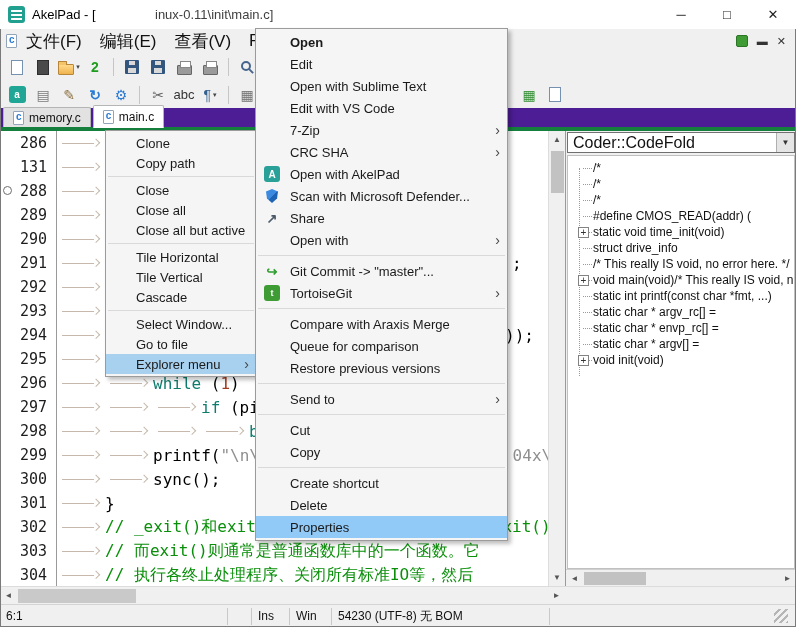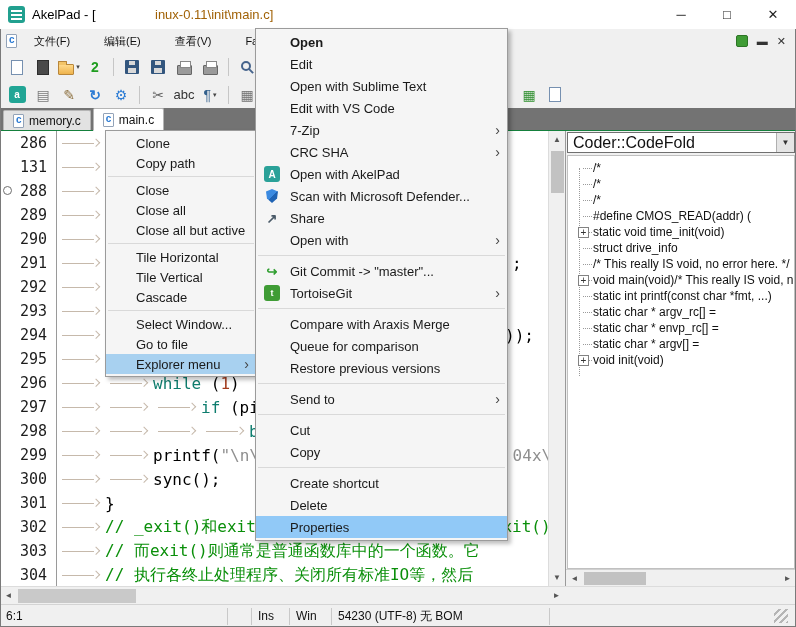--- a/index.html
+++ b/index.html
@@ -4,29 +4,29 @@
 <style>
   *{margin:0;padding:0;box-sizing:border-box}
   html,body{width:796px;height:627px}
   body{font-family:"Liberation Sans",sans-serif;font-size:13px;background:#f0f0f0;position:relative;overflow:hidden;outline:1px solid #7a7a7a;outline-offset:-1px;color:#111}
 
   
   .titlebar{height:29px;background:#fff;display:flex;align-items:center;position:relative}
   .app-icon{width:17px;height:17px;margin:0 7px 0 8px;background:#21a08f;border-radius:3px;position:relative;flex:none}
   .app-icon::before{content:"";position:absolute;left:3px;top:4px;right:3px;height:2px;background:#fff;box-shadow:0 4px 0 #fff,0 8px 0 #fff}
   .title-left{font-size:13px;color:#000}
-  .title-right{position:absolute;left:155px;font-size:13px;color:#a16207}
+  .title-right{position:absolute;left:155px;font-size:13px;color:#404040}
   .win-btns{margin-left:auto;display:flex;height:100%}
   .win-btn{width:46px;display:flex;align-items:center;justify-content:center;font-size:13px;color:#222}
 
   
   .menubar{height:24px;display:flex;align-items:center;background:#f0f0f0;padding-left:6px}
   .pageic{width:11px;height:14px;background:#fff;border:1px solid #93a3b8;border-radius:1px;position:relative;flex:none}
   .pageic::after{content:"c";position:absolute;left:2px;top:-1px;font-size:10px;color:#2b7bd4;font-weight:bold}
-  .mb-item{padding:3px 17px;font-size:11px}
+  .mb-item{padding:3px 9px;font-size:17px}
   .mb-right{margin-left:auto;display:flex;align-items:center;gap:9px;padding-right:10px}
   .mdi-doc{width:12px;height:12px;background:#3f9c35;border:1px solid #2d7526;border-radius:2px}
   .mdi-btn{font-size:11px;color:#333;line-height:1}
 
   
   .toolbar{display:flex;align-items:center;padding:0 4px;background:#f0f0f0}
   #tb1{height:28px}#tb2{height:27px}
   .tb-btn{height:24px;min-width:24px;display:flex;align-items:center;justify-content:center;margin:0 1px;border-radius:2px}
   .tb-ic{font-size:14px;line-height:1;display:flex;align-items:center;justify-content:center}
   .tb-ic.sm{font-size:13px;font-weight:normal}
@@ -40,21 +40,21 @@
   .shape-floppy::before{content:"";position:absolute;left:3px;bottom:1px;width:8px;height:5px;background:#d9d9d9}
   .shape-floppy::after{content:"";position:absolute;left:4px;top:1px;width:6px;height:4px;background:#d9d9d9}
   .shape-printer{width:15px;height:10px;background:#9a9a9a;border:1px solid #666;border-radius:1px;position:relative;margin-top:5px}
   .shape-printer::before{content:"";position:absolute;left:2px;top:-5px;width:9px;height:5px;background:#fff;border:1px solid #888}
   .shape-search{width:10px;height:10px;border:2px solid #46648c;border-radius:50%;position:relative;margin:-3px 3px 0 0}
   .shape-search::after{content:"";position:absolute;width:6px;height:2px;background:#46648c;transform:rotate(45deg);right:-5px;bottom:-3px}
   .shape-app{width:17px;height:17px;background:#21a595;border-radius:3px;color:#fff;font-size:10px;font-weight:bold}
   .shape-app::after{content:"a"}
 
   
-  .tabbar{height:23px;background:#737373;display:flex;align-items:flex-end;padding-left:3px;border-bottom:1px solid #15803d}
+  .tabbar{height:23px;background:#4c1d95;display:flex;align-items:flex-end;padding-left:3px;border-bottom:4px solid #15803d}
   .tab{height:20px;display:flex;align-items:center;gap:5px;padding:0 9px;border:1px solid #b5b5b5;border-bottom:none;background:#e2e2e2;font-size:12px;border-radius:2px 2px 0 0;margin-right:2px}
   .tab.active{background:#fff;height:23px;margin-bottom:-1px;border-bottom:1px solid #fff}
 
   
   .main{display:flex;height:455px;background:#fff}
   .editor{width:548px;flex:none;background:#fff;overflow:hidden;font-family:"DejaVu Sans Mono",monospace;font-size:16px}
   .eline{display:flex;height:24px;align-items:center;position:relative}
   .lnum{width:57px;flex:none;text-align:right;padding-right:9px;color:#1d1d1d;font-size:15px;border-right:1px solid #9a9a9a;height:100%;line-height:24px}
   .bmark{position:absolute;left:3px;top:7px;width:9px;height:9px;border:1px solid #6f6f6f;border-radius:50%;background:#fff}
   .lcode{display:flex;align-items:center;white-space:pre;height:100%}

